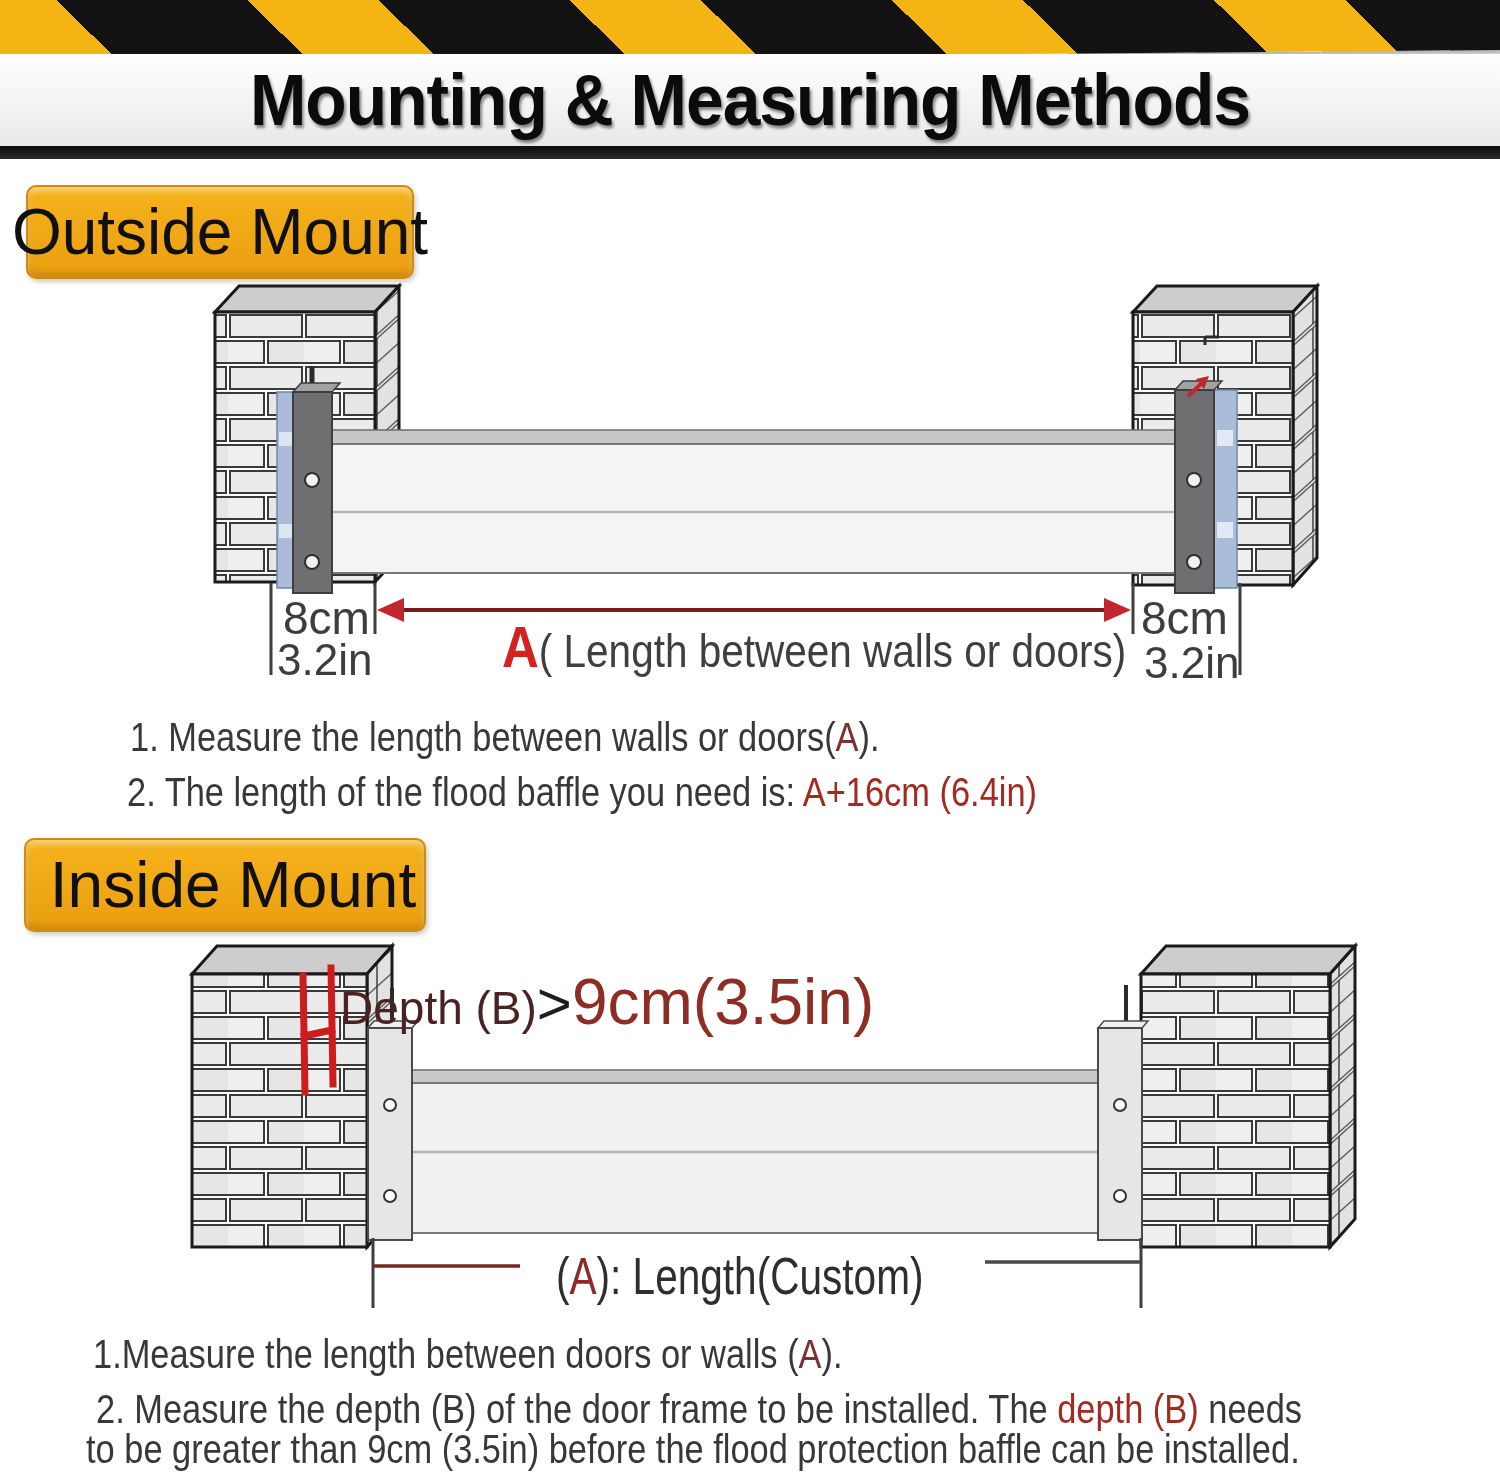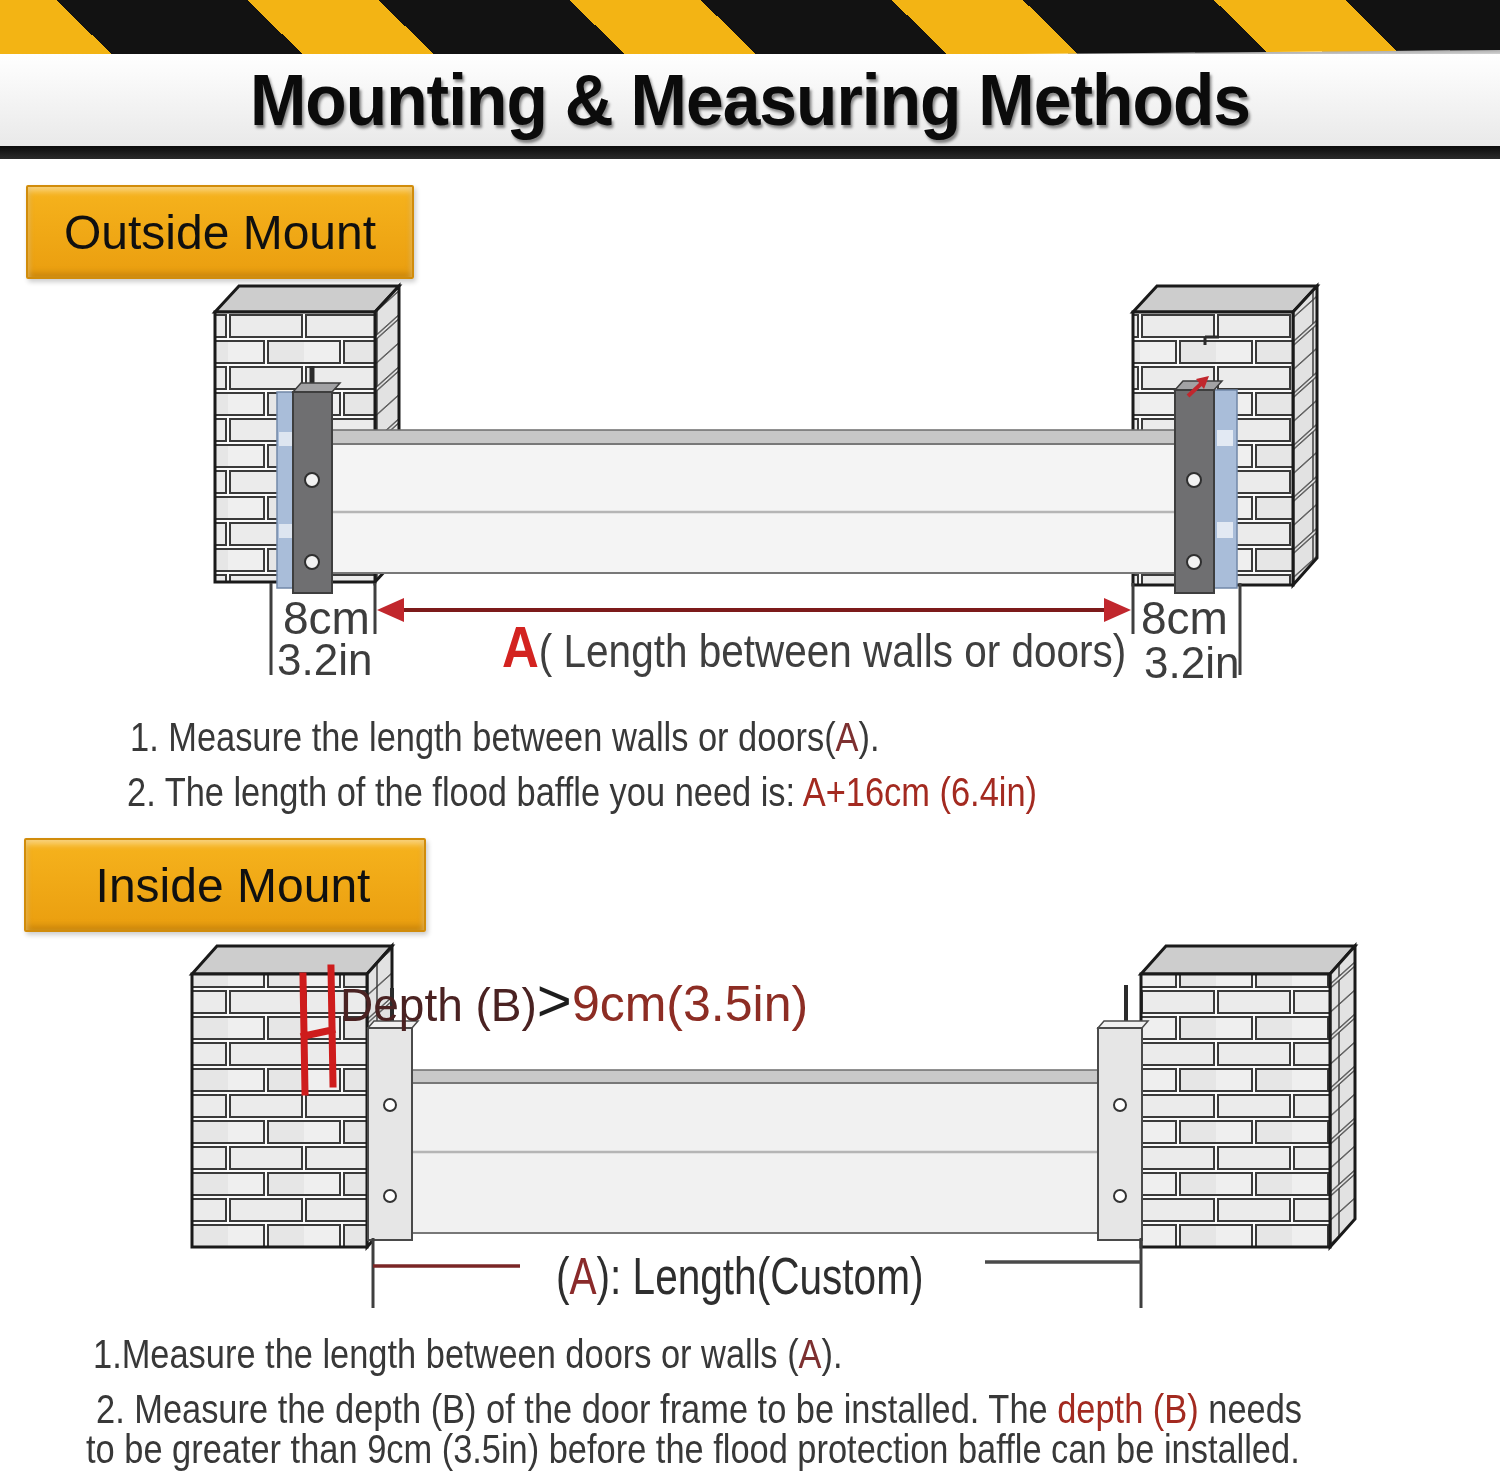--- a/index.html
+++ b/index.html
@@ -21,26 +21,26 @@
   }
   .page-title {
     font-size:72px; font-weight:bold; color:#0b0b0b; letter-spacing:-1px;
     transform:scaleX(0.94); white-space:nowrap;
     text-shadow:2px 3px 3px rgba(0,0,0,0.45), -1px -1px 0 rgba(255,255,255,0.6);
   }
   .dark-bar { position:absolute; left:0; top:146px; width:1500px; height:13px;
     background:linear-gradient(#0c0c0c,#2b2b2b); }
   
   .badge {
-    position:absolute; border-radius:2px;
+    position:absolute; border-radius:10px;
     background:linear-gradient(#f6b31d,#ea9e0f);
     border:2px solid #d18c0b;
     box-shadow:inset 0 4px 6px rgba(255,255,255,0.45), inset 0 -4px 6px rgba(140,90,0,0.35), 2px 3px 5px rgba(0,0,0,0.2);
     display:flex; align-items:center; justify-content:center;
-    font-size:48px; color:#101010; white-space:nowrap;
+    font-size:64px; color:#101010; white-space:nowrap;
   }
   .badge-outside { left:26px; top:185px; width:384px; height:90px; }
   .badge-inside  { left:24px; top:838px; width:382px; height:90px;padding-left:16px; }
   
   .diagram-svg { position:absolute; left:0; top:0; width:1500px; height:1475px; }
   
   .lbl { position:absolute; color:#3d3d3d; white-space:nowrap; line-height:1.05; }
   .cond { transform:scaleX(0.86); transform-origin:0 50%; }
   .dim-row { display:flex; align-items:baseline; }
   .o-8cm-l  { left:283px; top:594px; font-size:46px; }
@@ -51,21 +51,21 @@
   .o-dim-a .letter { font-size:58px; font-weight:bold; color:#d32320; }
   .o-dim-a .rest   { font-size:46px; color:#3f3f3f; }
   .step { font-size:40px; color:#383838; }
   .o-step1 { left:130px; top:716px; }
   .o-step2 { left:127px; top:771px; }
   .red-soft { color:#7d3030; }
   .red-strong { color:#a32a20; }
   .i-depth { left:340px; top:969px; }
   .i-depth .d-label { font-size:46px; color:#4a2222; }
   .i-depth .d-gt    { font-size:60px; color:#1d1d1d; font-weight:normal; }
-  .i-depth .d-val   { font-size:50px; color:#8d2d24; }
+  .i-depth .d-val   { font-size:64px; color:#8d2d24; }
   .i-dim { left:556px; top:1249px; font-size:52px; color:#2e2e2e; transform:scaleX(0.78); transform-origin:0 50%; }
   .i-dim .letter { color:#8a2a2a; }
   .i-step1  { left:93px;  top:1333px; }
   .i-step2a { left:96px;  top:1388px; }
   .i-step2b { left:86px;  top:1428px; }
 </style>
 </head>
 <body>
 
 <div class="page">

